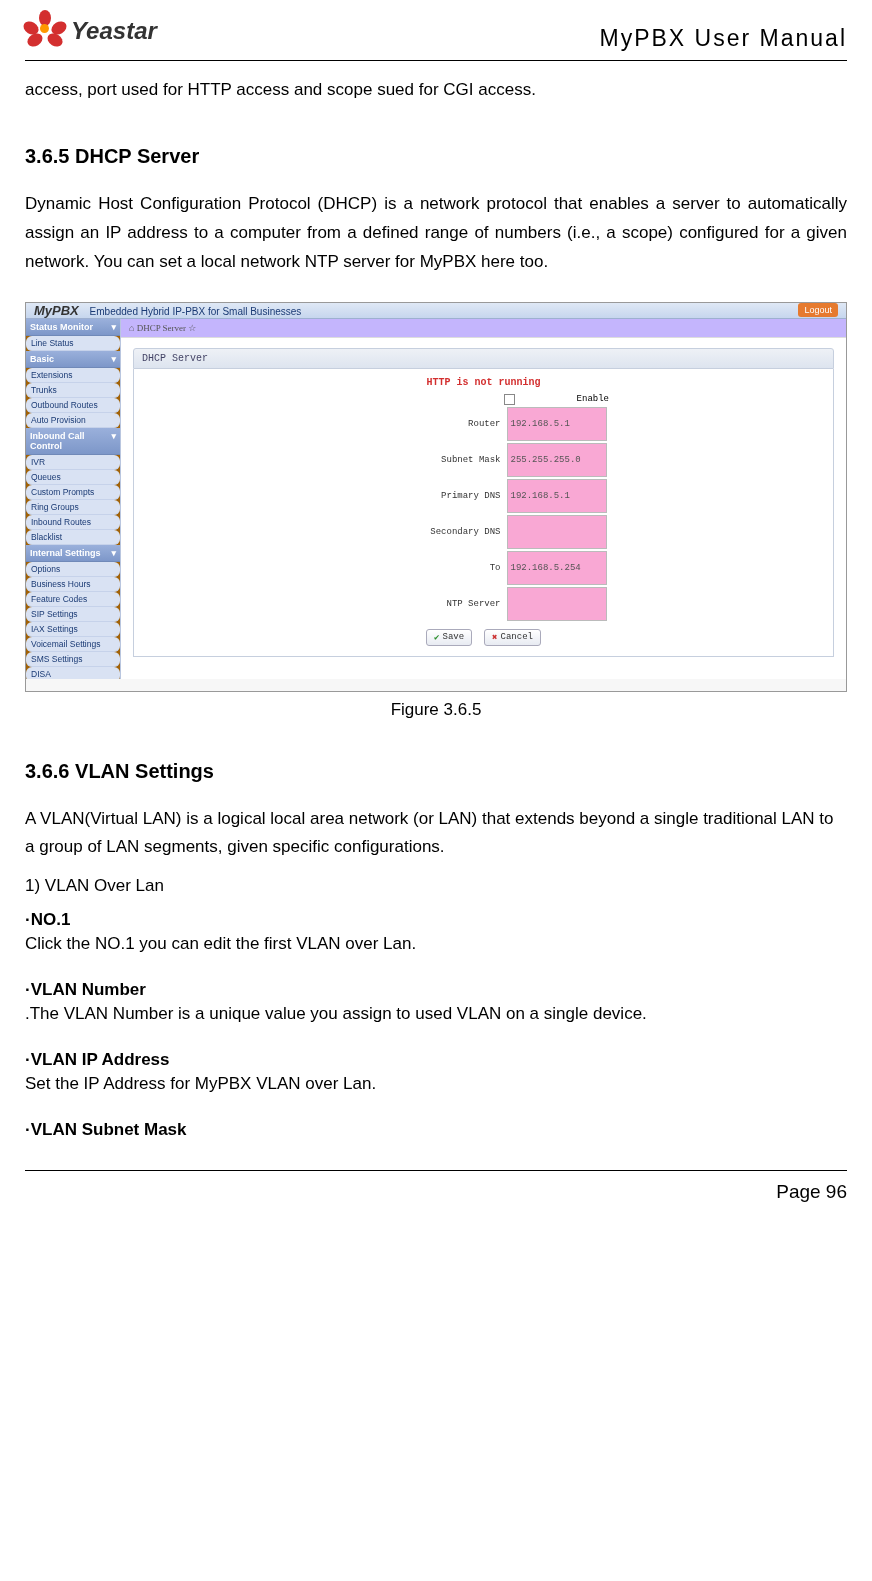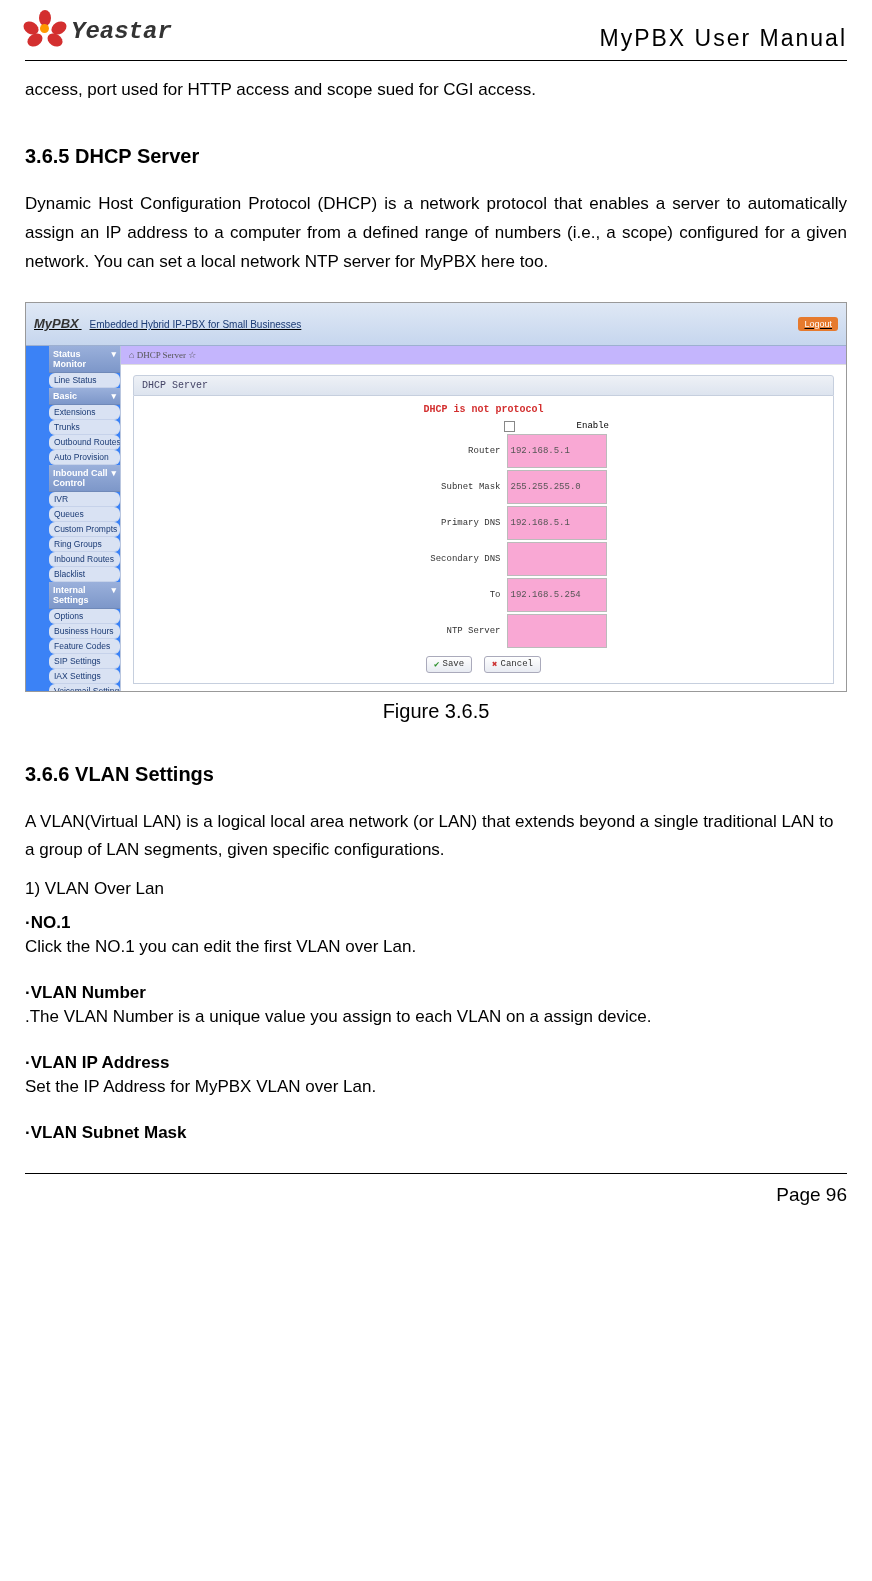--- a/index.html
+++ b/index.html
@@ -40,21 +40,21 @@
     .p2 { top: 10px; left: 0; transform: rotate(-60deg); }
     .p3 { top: 10px; right: 0; transform: rotate(60deg); }
     .p4 { bottom: 4px; left: 4px; transform: rotate(-120deg); }
     .p5 { bottom: 4px; right: 4px; transform: rotate(120deg); }
     .center-dot { position:absolute; top:14px; left:15px; width:9px; height:9px; background:#ff9800; border-radius:50%; }
     .logo-text {
       font-size: 24px;
       font-weight: bold;
       font-style: italic;
       color: #333;
-      font-family: Liberation Mono, monospace;
+      font-family: Liberation Sans, sans-serif;
     }
     .doc-title {
       font-size: 23px;
       letter-spacing: 2px;
       color: #000;
       padding-top: 15px;
     }
     .body-text {
       font-size: 17px;
       line-height: 1.7;
@@ -62,21 +62,21 @@
       text-align: justify;
     }
     h2.section {
       font-size: 20px;
       font-weight: bold;
       margin-top: 40px;
       margin-bottom: 22px;
     }
     .figure-caption {
       text-align: center;
-      font-size: 20px;
+      font-size: 17px;
       margin-top: 8px;
       margin-bottom: 10px;
     }
     .field-title {
       font-weight: bold;
       font-size: 17px;
       margin-top: 14px;
     }
     .field-desc {
       font-size: 17px;
@@ -101,34 +101,33 @@
       width: 100%;
       height: 390px;
       font-family: Arial, sans-serif;
       font-size: 10px;
       background: #f7f7f7;
       position: relative;
       overflow: hidden;
       margin-top: 25px;
     }
     .ss-topbar {
-      height: 43px;
+      height: 16px;
       background: linear-gradient(#dfe8f5, #c6d6ee);
       display:flex;
       align-items:center;
       justify-content: space-between;
       padding: 0 8px;
       border-bottom:1px solid #9db0d0;
-      text-decoration:underline;
     }
     .ss-logo-txt { font-weight:bold; font-style:italic; color:#333; font-size:13px; }
     .ss-logo-sub { color:#1a3a74; font-size:10px; margin-left:8px; }
     .ss-logout { background:#e67a2e; color:#fff; border-radius:3px; padding:2px 6px; font-size:9px; }
     .ss-main { display:flex; height: calc(100% - 28px); }
-    .ss-sidebar { width: 95px; background:#3b82f6; border-right:1px solid #b9c6df; overflow:hidden;padding-left:23px;}
+    .ss-sidebar { width: 95px; background:#a16207; border-right:1px solid #b9c6df; overflow:hidden;}
     .ss-group-hdr { background: linear-gradient(#9ab0db, #7d97c9); color:#fff; font-size:9px; font-weight:bold; padding:3px 4px; border-bottom:1px solid #7089b8; display:flex; justify-content:space-between; }
     .ss-item { font-size:8.5px; color:#1a3a74; padding:2px 5px; background:#d9e2f3; border-bottom:1px solid #c6d2ea; white-space:nowrap; overflow:hidden;border-radius:6px; }
     .ss-content { flex:1; background:#fff; padding: 0; }
     .ss-breadcrumb { padding:4px 8px; font-size:9px; color:#555; background:#c4b5fd; border-bottom:1px solid #ddd;font-family:Liberation Serif, serif;}
     .ss-panel { margin: 10px 0 0 0; font-family: Liberation Mono, monospace; }
     .ss-panel-hdr { background:linear-gradient(#eef1f6,#dde4ef); border:1px solid #c6cfde; border-radius:3px 3px 0 0; padding:4px 8px; font-size:10px; color:#446; margin: 0 12px;}
     .ss-panel-body { border:1px solid #c6cfde; border-top:none; padding: 8px 0 10px 0; margin:0 12px;}
     .ss-status { text-align:center; color:#d32f2f; font-weight:bold; font-size:10px; margin-bottom:6px;}
     .ss-row { display:flex; justify-content:center; align-items:center; margin:2px 0; gap:6px;}
     .ss-label { width: 140px; text-align:right; font-size:9px; color:#333;}
@@ -210,21 +209,21 @@
 
     </div>
     <div class="ss-content">
       <div class="ss-breadcrumb">
         <span>⌂</span>
         <span>DHCP Server ☆</span>
       </div>
       <div class="ss-panel">
         <div class="ss-panel-hdr">DHCP Server</div>
         <div class="ss-panel-body">
-          <div class="ss-status">DHCP is not protocol</div>
+          <div class="ss-status">HTTP is not running</div>
           <div class="ss-row">
             <span class="ss-label"></span>
             <span class="ss-check"></span>
             <span style="width:88px;text-align:right;font-size:9px">Enable</span>
           </div>
           <div class="ss-row">
               <span class="ss-label">Router</span>
               <span class="ss-input">192.168.5.1</span>
             </div>
           <div class="ss-row">
@@ -266,21 +265,21 @@
 
 <h2 class="section">3.6.6 VLAN Settings</h2>
 <p class="body-text" style="text-align:left;">A VLAN(Virtual LAN) is a logical local area network (or LAN) that extends beyond a single traditional LAN to a group of LAN segments, given specific configurations.</p>
 
 <p class="subhead">1) VLAN Over Lan</p>
 
 <p class="field-title">·NO.1</p>
 <p class="field-desc">Click the NO.1 you can edit the first VLAN over Lan.</p>
 
 <p class="field-title" style="margin-top:22px;">·VLAN Number</p>
-<p class="field-desc">.The VLAN Number is a unique value you assign to each VLAN on a assign device.</p>
+<p class="field-desc">.The VLAN Number is a unique value you assign to used VLAN on a single device.</p>
 
 <p class="field-title" style="margin-top:22px;">·VLAN IP Address</p>
 <p class="field-desc">Set the IP Address for MyPBX VLAN over Lan.</p>
 
 <p class="field-title" style="margin-top:22px;">·VLAN Subnet Mask</p>
 
 <div class="footer">
   <span>Page 96</span>
 </div>
 

